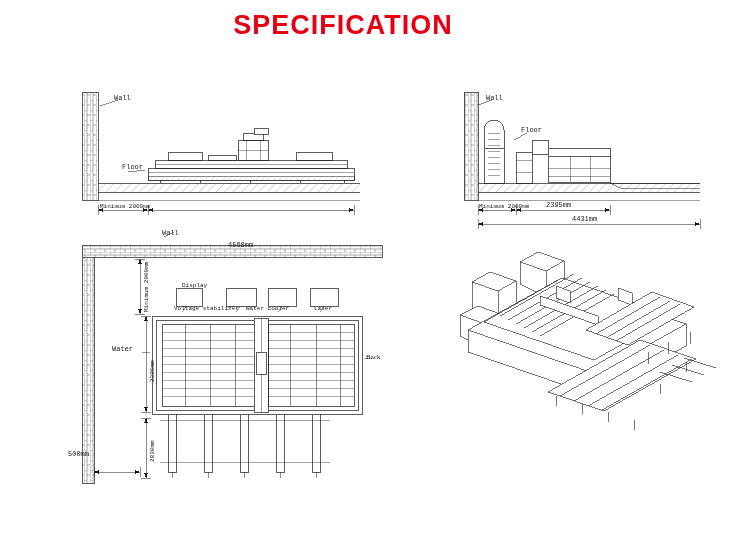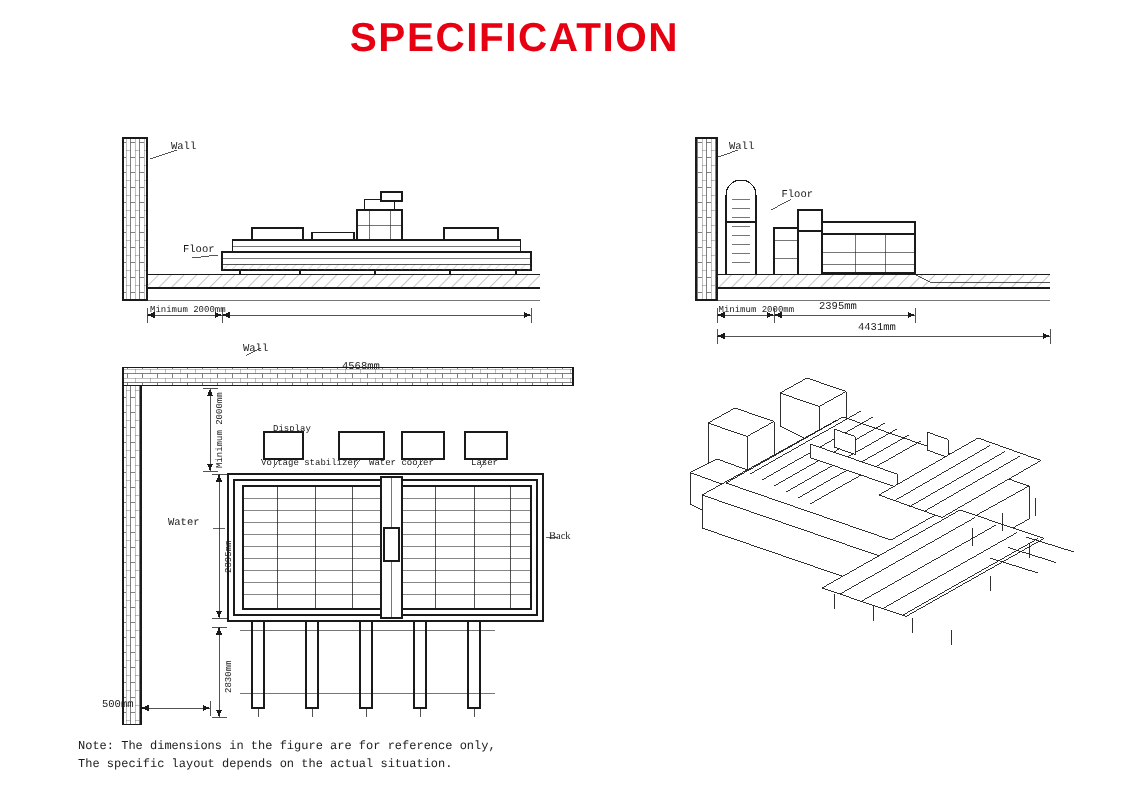--- a/index.html
+++ b/index.html
@@ -303,24 +303,22 @@
   <div class="lbl" style="left:486px;top:94px;">Wall</div>
   <div class="lbl" style="left:521px;top:126px;">Floor</div>
   <div class="lbl small" style="left:479px;top:203px;">Minimum 2000mm</div>
   <div class="lbl" style="left:546px;top:201px;">2395mm</div>
   <div class="lbl" style="left:572px;top:215px;">4431mm</div>
 
   <div class="lbl" style="left:162px;top:229px;">Wall</div>
   <div class="lbl small vert" style="left:143px;top:312px;">Minimum 2000mm</div>
   <div class="lbl small vert" style="left:149px;top:382px;">2395mm</div>
   <div class="lbl small vert" style="left:149px;top:462px;">2830mm</div>
-  <div class="lbl" style="left:68px;top:466px;">500mm</div>
+  <div class="lbl" style="left:68px;top:450px;">500mm</div>
   <div class="lbl" style="left:112px;top:345px;">Water</div>
   <div class="lbl" style="left:366px;top:353px;font-family:Liberation Serif, serif;">Back</div>
   <div class="lbl small" style="left:182px;top:282px;">Display</div>
   <div class="lbl small" style="left:174px;top:305px;">Voltage stabilizer</div>
   <div class="lbl small" style="left:246px;top:305px;">Water cooler</div>
   <div class="lbl small" style="left:314px;top:305px;">Laser</div>
 
-  <div class="note">Note: The dimensions in the figure are for reference only,
-The specific layout depends on the actual situation.</div>
 
 </div>
 
 </body></html>

